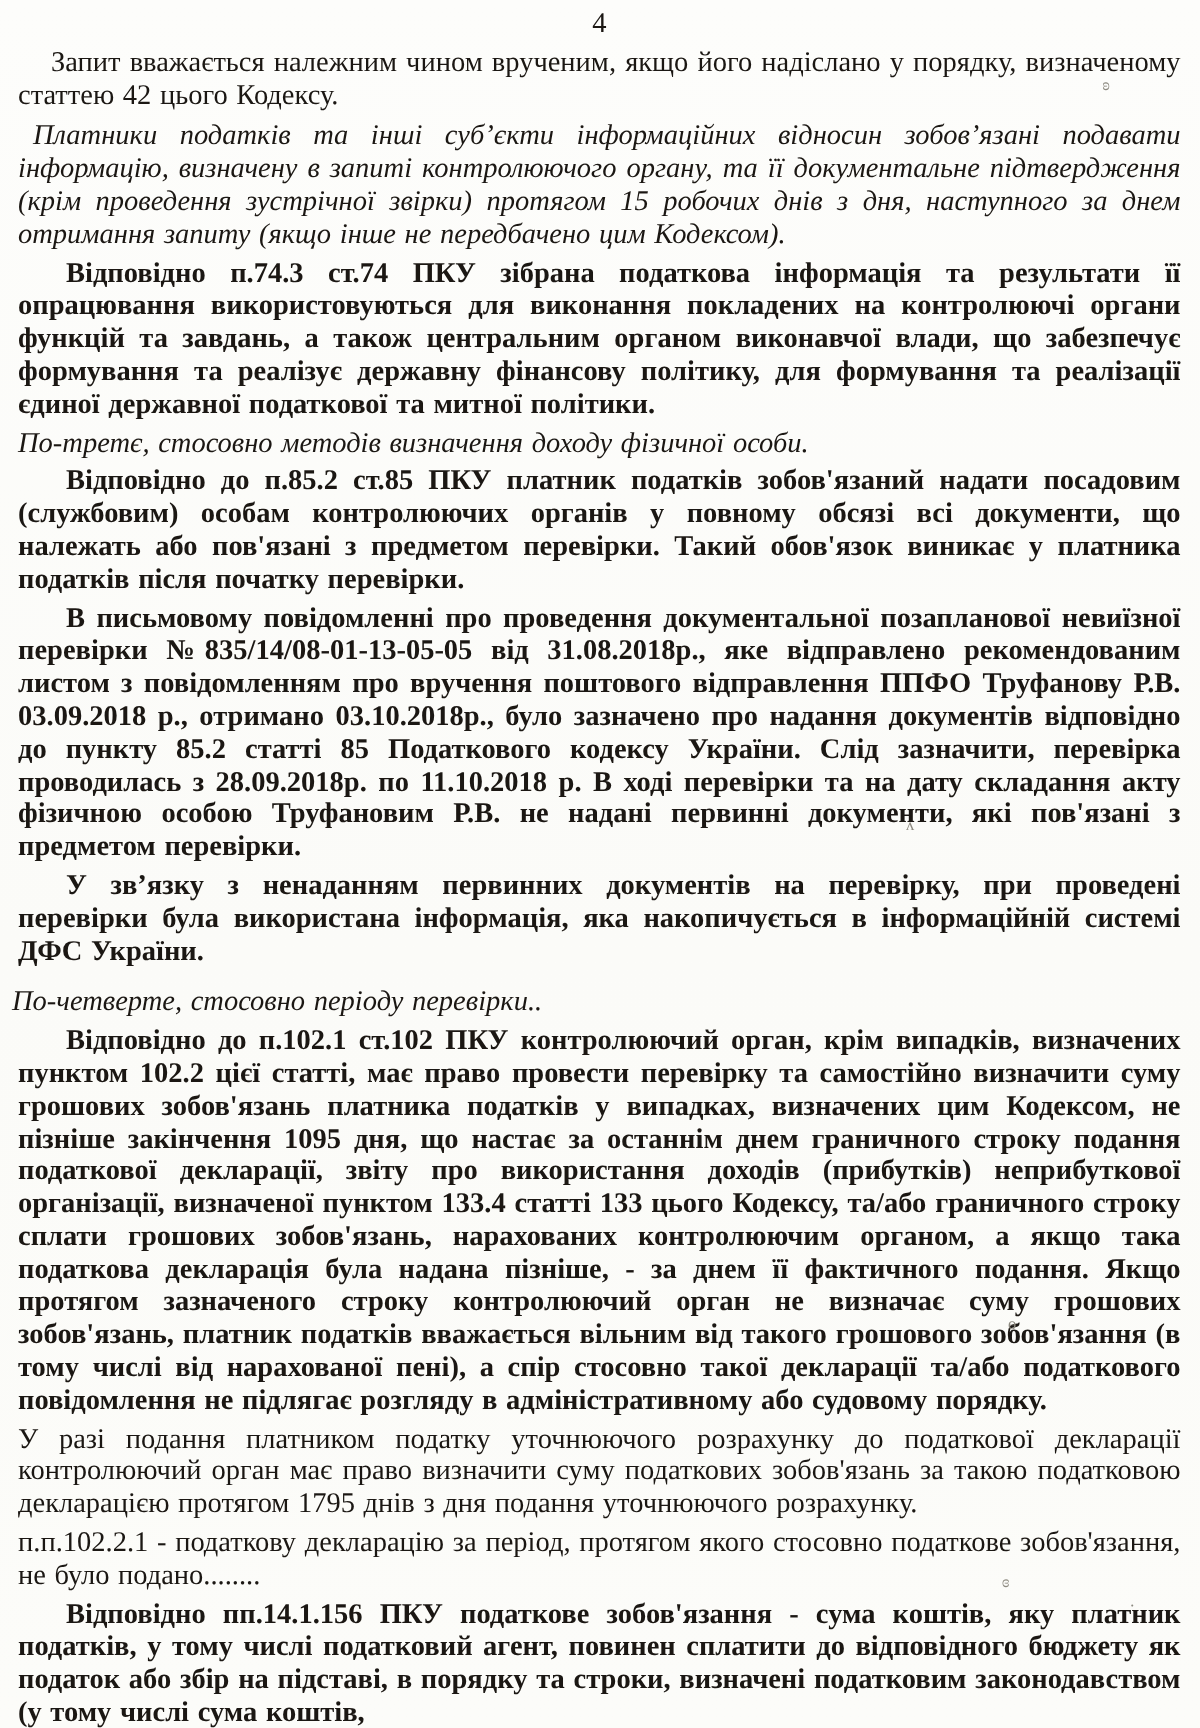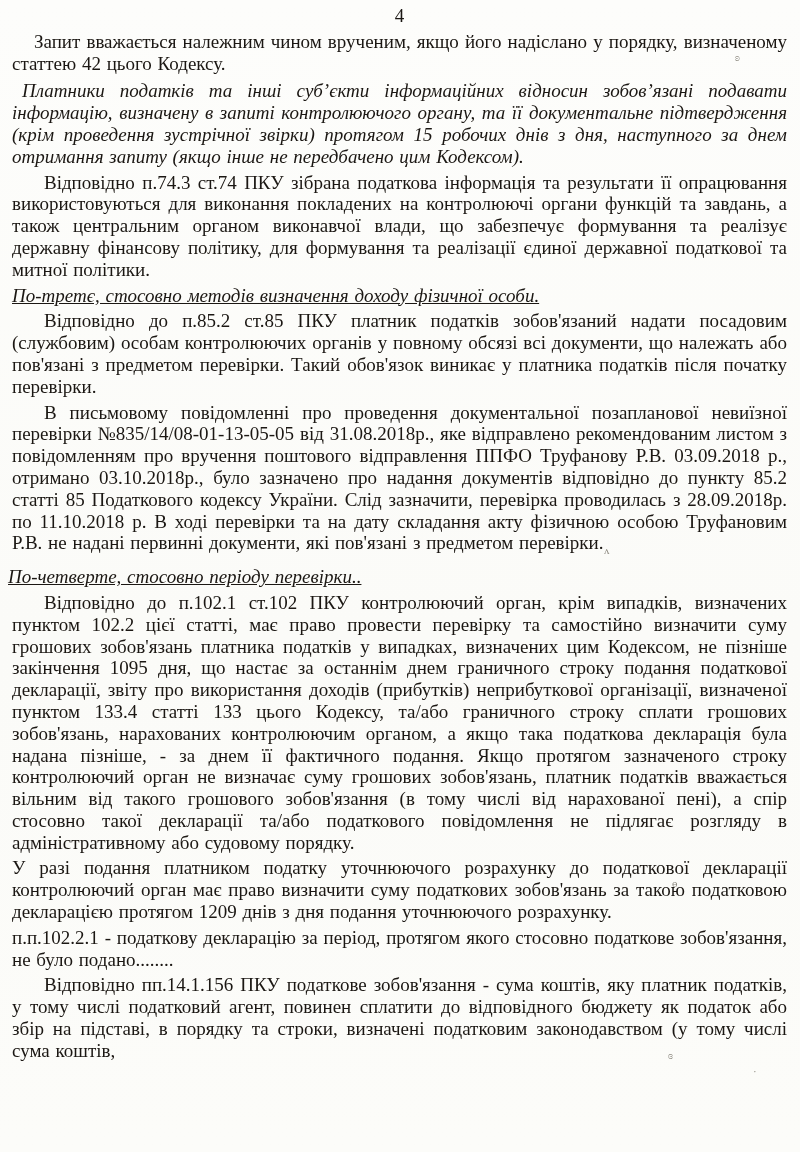--- a/index.html
+++ b/index.html
@@ -21,27 +21,26 @@
     overflow: hidden;
     text-align: justify;
     word-spacing: 1px;
   }
   .page-number {
     text-align: center;
     margin: 0 0 4px 0;
     text-indent: 0;
   }
   p.para { margin: 4px; }
-  .ind   { text-indent: 32px; }
+  .ind   { text-indent: 32px; font-weight: bold; }
   .ind-p1 { text-indent: 22px; }
   .ind-sm { text-indent: 10px; margin-top: 6px !important; font-style: italic; }
   .no-ind { text-indent: 0; }
   .heading {
     font-style: italic;
-    text-decoration: underline;
     text-align: left;
     text-indent: 0;
     margin: 8px 0 14px 0;
   }
   .heading.second { margin: 12px 0 2px 0; }
   .artifact {
     position: absolute;
     color: #8d8a80;
     font-size: 11px;
     line-height: 11px;
@@ -60,26 +59,27 @@
   <p class="para ind-sm">Платники податків та інші суб’єкти інформаційних відносин зобов’язані подавати інформацію, визначену в запиті контролюючого органу, та її документальне підтвердження (крім проведення зустрічної звірки) протягом 15 робочих днів з дня, наступного за днем отримання запиту (якщо інше не передбачено цим Кодексом).</p>
 
   <p class="para ind">Відповідно п.74.3 ст.74 ПКУ зібрана податкова інформація та результати її опрацювання використовуються для виконання покладених на контролюючі органи функцій та завдань, а також центральним органом виконавчої влади, що забезпечує формування та реалізує державну фінансову політику, для формування та реалізації єдиної державної податкової та митної політики.</p>
 
   <p class="para heading">По-третє, стосовно методів визначення доходу фізичної особи.</p>
 
   <p class="para ind">Відповідно до п.85.2 ст.85 ПКУ платник податків зобов'язаний надати посадовим (службовим) особам контролюючих органів у повному обсязі всі документи, що належать або пов'язані з предметом перевірки. Такий обов'язок виникає у платника податків після початку перевірки.</p>
 
   <p class="para ind">В письмовому повідомленні про проведення документальної позапланової невиїзної перевірки №835/14/08-01-13-05-05 від 31.08.2018р., яке відправлено рекомендованим листом з повідомленням про вручення поштового відправлення ППФО Труфанову Р.В. 03.09.2018 р., отримано 03.10.2018р., було зазначено про надання документів відповідно до пункту 85.2 статті 85 Податкового кодексу України. Слід зазначити, перевірка проводилась з 28.09.2018р. по 11.10.2018 р. В ході перевірки та на дату складання акту фізичною особою Труфановим Р.В. не надані первинні документи, які пов'язані з предметом перевірки.</p>
 
+  <p class="para ind">У зв’язку з ненаданням первинних документів на перевірку, при проведені перевірки була використана інформація, яка накопичується в інформаційній системі ДФС України.</p>
 
   <p class="para heading second">По-четверте, стосовно періоду перевірки..</p>
 
   <p class="para ind">Відповідно до п.102.1 ст.102 ПКУ контролюючий орган, крім випадків, визначених пунктом 102.2 цієї статті, має право провести перевірку та самостійно визначити суму грошових зобов'язань платника податків у випадках, визначених цим Кодексом, не пізніше закінчення 1095 дня, що настає за останнім днем граничного строку подання податкової декларації, звіту про використання доходів (прибутків) неприбуткової організації, визначеної пунктом 133.4 статті 133 цього Кодексу, та/або граничного строку сплати грошових зобов'язань, нарахованих контролюючим органом, а якщо така податкова декларація була надана пізніше, - за днем її фактичного подання. Якщо протягом зазначеного строку контролюючий орган не визначає суму грошових зобов'язань, платник податків вважається вільним від такого грошового зобов'язання (в тому числі від нарахованої пені), а спір стосовно такої декларації та/або податкового повідомлення не підлягає розгляду в адміністративному або судовому порядку.</p>
 
-  <p class="para no-ind">У разі подання платником податку уточнюючого розрахунку до податкової декларації контролюючий орган має право визначити суму податкових зобов'язань за такою податковою декларацією протягом 1209 днів з дня подання уточнюючого розрахунку.</p>
+  <p class="para no-ind">У разі подання платником податку уточнюючого розрахунку до податкової декларації контролюючий орган має право визначити суму податкових зобов'язань за такою податковою декларацією протягом 1795 днів з дня подання уточнюючого розрахунку.</p>
 
 
   <p class="para no-ind">п.п.102.2.1 - податкову декларацію за період, протягом якого стосовно податкове зобов'язання, не було подано........</p>
 
   <p class="para ind">Відповідно пп.14.1.156 ПКУ податкове зобов'язання - сума коштів, яку платник податків, у тому числі податковий агент, повинен сплатити до відповідного бюджету як податок або збір на підставі, в порядку та строки, визначені податковим законодавством (у тому числі сума коштів,</p>
 
   <span class="artifact" style="left:735px; top:52px;">ʚ</span>
   <span class="artifact" style="left:604px; top:545px;">ʌ</span>
   <span class="artifact" style="left:672px; top:878px;">ɵ</span>
   <span class="artifact" style="left:668px; top:1050px;">ɞ</span>

